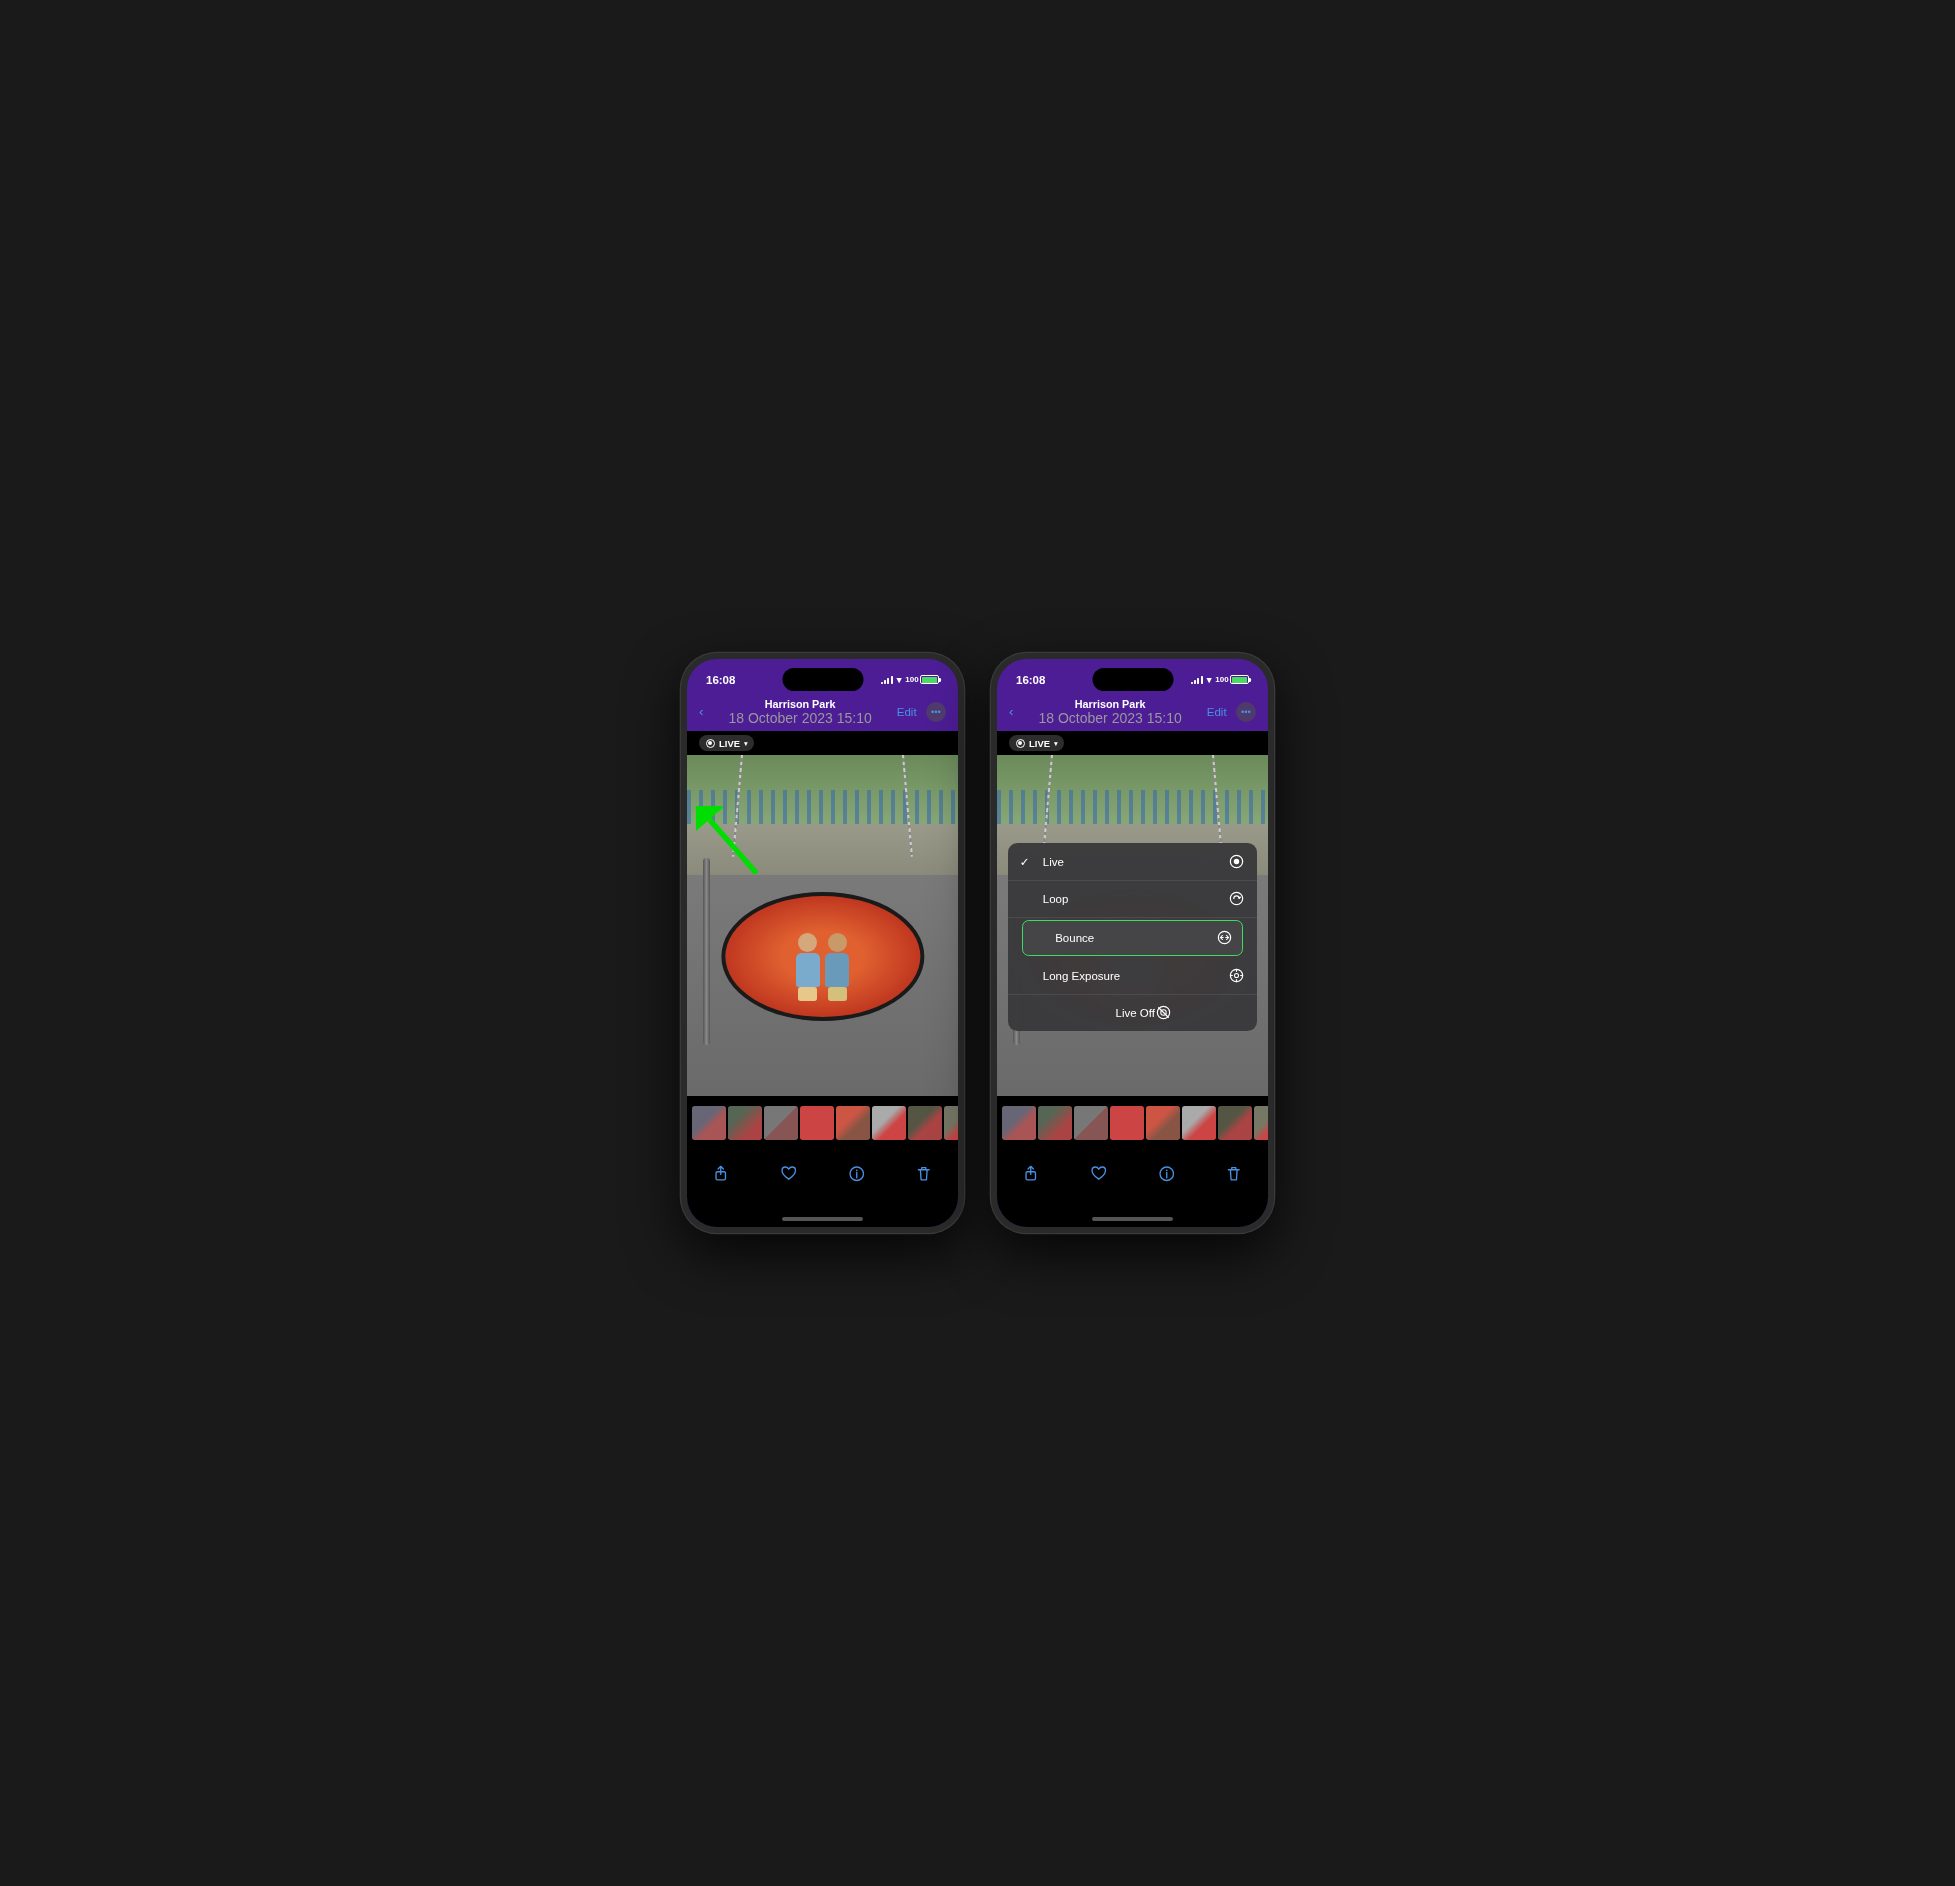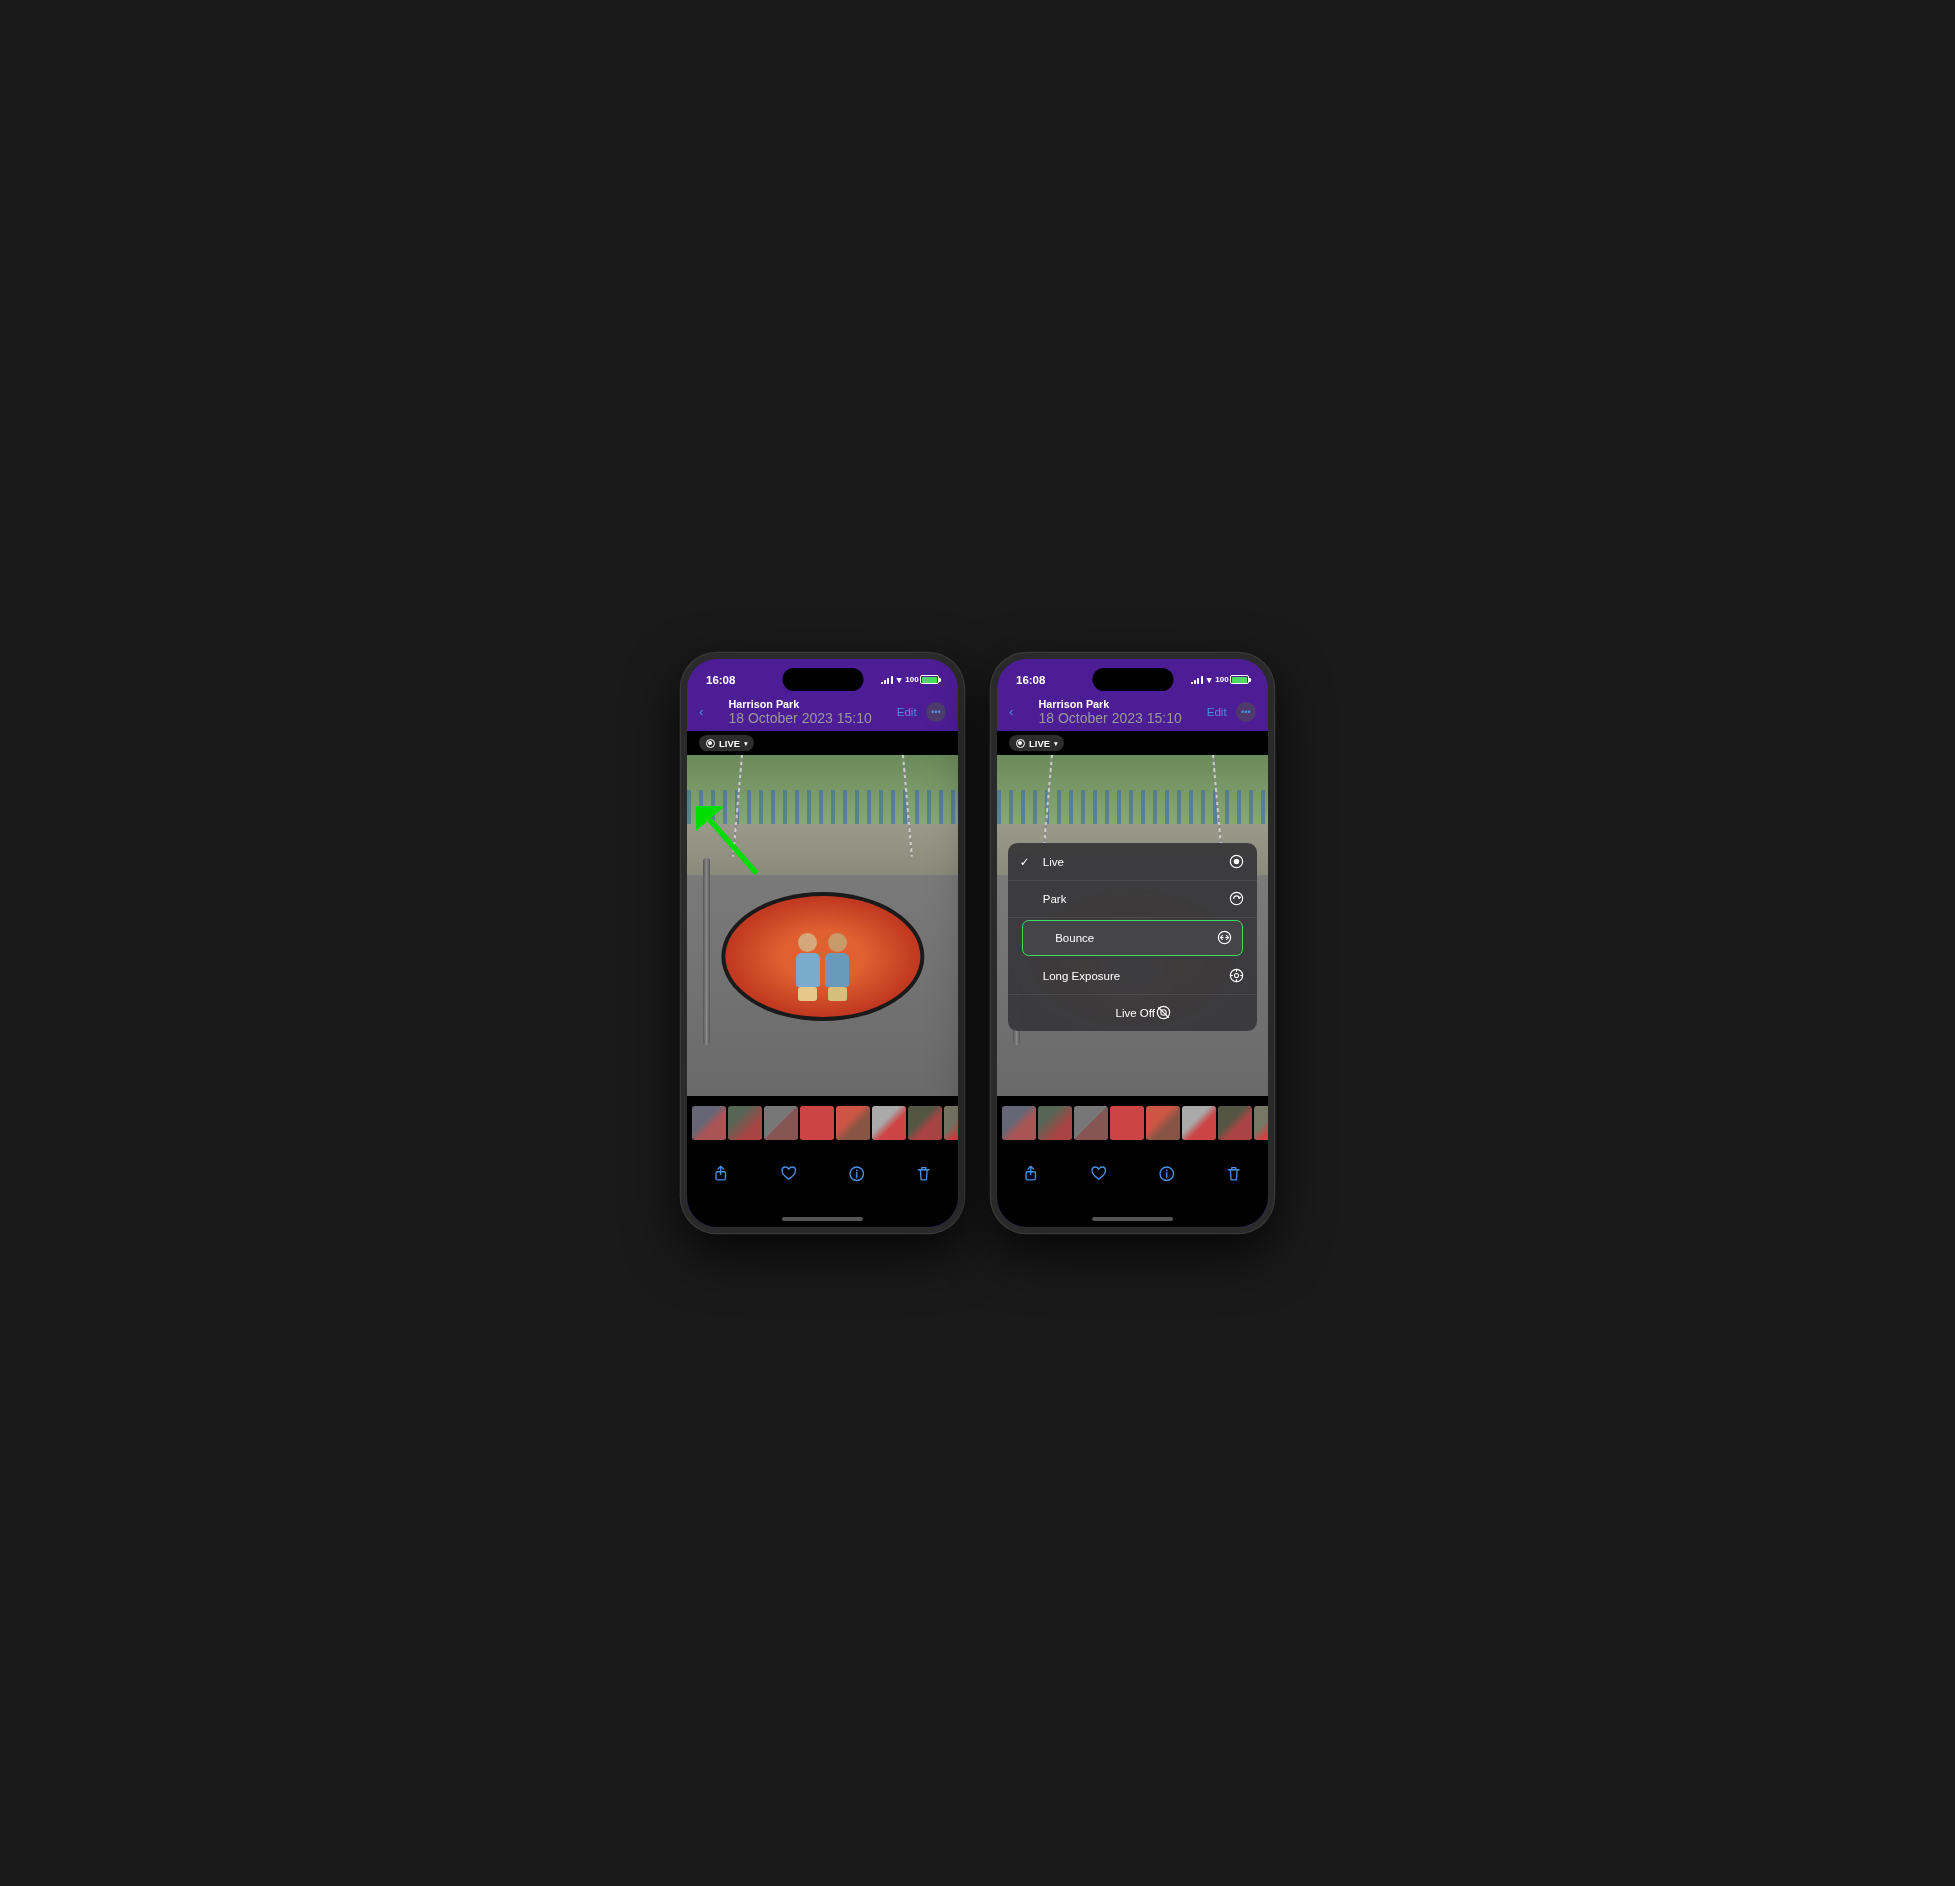--- a/index.html
+++ b/index.html
@@ -133,20 +133,21 @@
 
     .nav-back {
       color: #4a90e2;
       font-size: 13.5px;
       display: flex;
       align-items: center;
       cursor: pointer;
     }
 
     .nav-title {
+      text-align: center;
     }
 
     .nav-title-main {
       font-size: 10.8px;
       font-weight: 600;
       color: #fff;
     }
 
     .nav-title-sub {
       font-size: 14px;
@@ -736,21 +737,21 @@
           <svg width="15" height="15" viewBox="0 0 22 22" fill="none">
             <circle cx="11" cy="11" r="9" stroke="#fff" stroke-width="1.8"></circle>
             <circle cx="11" cy="11" r="4" fill="#fff"></circle>
           </svg>
         </div>
       </div>
 
       <div class="menu-item">
         <div class="menu-item-left">
           <span class="menu-checkmark" style="color:transparent;">✓</span>
-          <span class="menu-label">Park</span>
+          <span class="menu-label">Loop</span>
         </div>
         <div class="menu-icon">
           <svg width="15" height="15" viewBox="0 0 22 22" fill="none">
             <circle cx="11" cy="11" r="9" stroke="#fff" stroke-width="1.8"></circle>
             <path d="M7 11 A4 4 0 1 1 15 11" stroke="#fff" stroke-width="1.8" fill="none" stroke-linecap="round"></path>
             <polyline points="14,8 15,11 17,9" stroke="#fff" stroke-width="1.5" fill="none" stroke-linecap="round" stroke-linejoin="round"></polyline>
           </svg>
         </div>
       </div>
 

